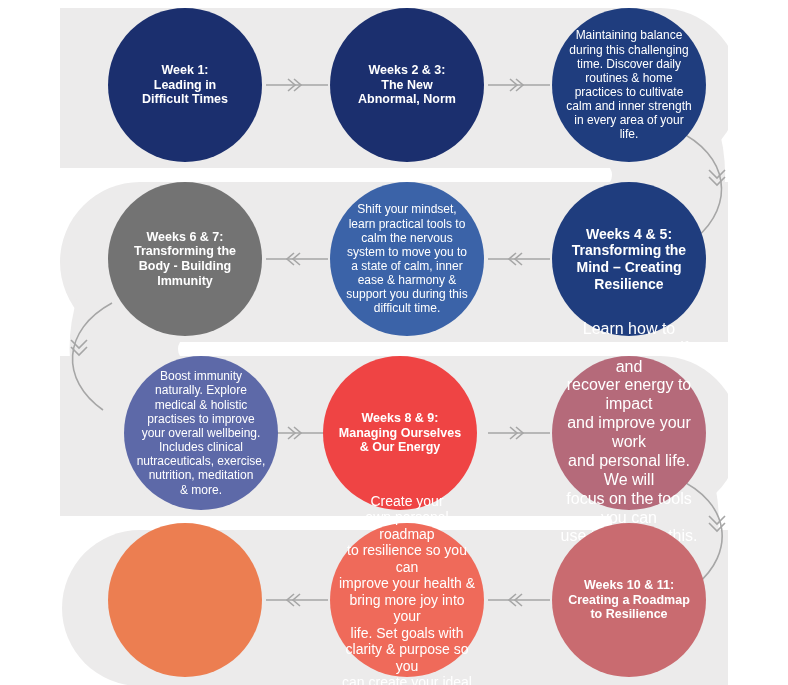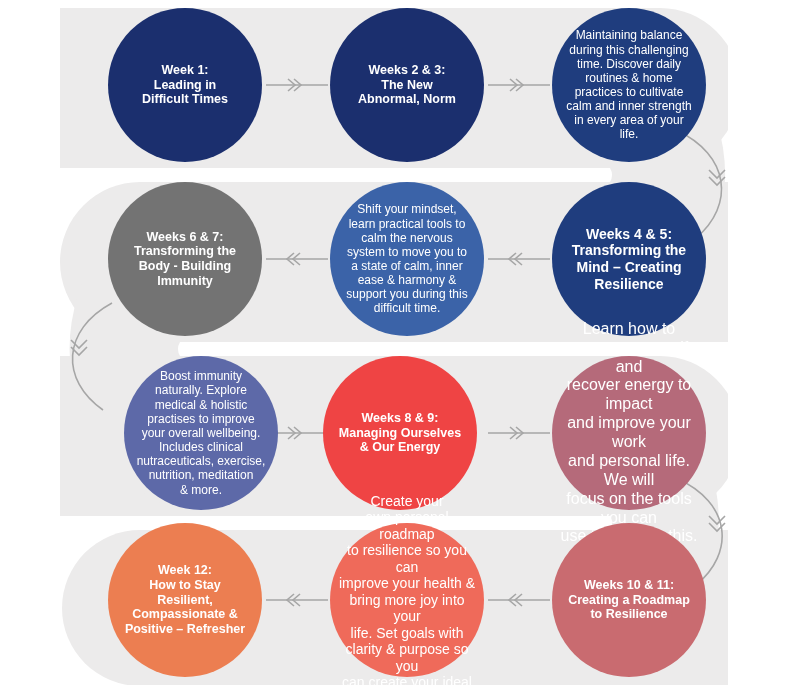--- a/index.html
+++ b/index.html
@@ -182,25 +182,21 @@
       <div class="node" style="left: 552px; top: 356px; width: 154px; height: 154px; background: rgb(181, 106, 122);">
         <span class="txt"><span class="dsc" style="font-size: 16px;">Learn how to
 manage yourself and
 recover energy to impact
 and improve your work
 and personal life. We will
 focus on the tools you can
 use to achieve this.</span></span>
       </div>
       <div class="node" style="left: 108px; top: 523px; width: 154px; height: 154px; background: rgb(236, 126, 81);">
-        <span class="txt"><span class="ttl" style="font-size: 12.5px;">Week 12:
-How to Stay
-Resilient,
-Compassionate &amp;
-Positive – Refresher</span></span>
+        <span class="txt"></span>
       </div>
       <div class="node" style="left: 330px; top: 523px; width: 154px; height: 154px; background: rgb(239, 106, 90);">
         <span class="txt"><span class="dsc" style="font-size: 14px;">Create your
 own personal roadmap
 to resilience so you can
 improve your health &amp;
 bring more joy into your
 life. Set goals with
 clarity &amp; purpose so you
 can create your ideal

